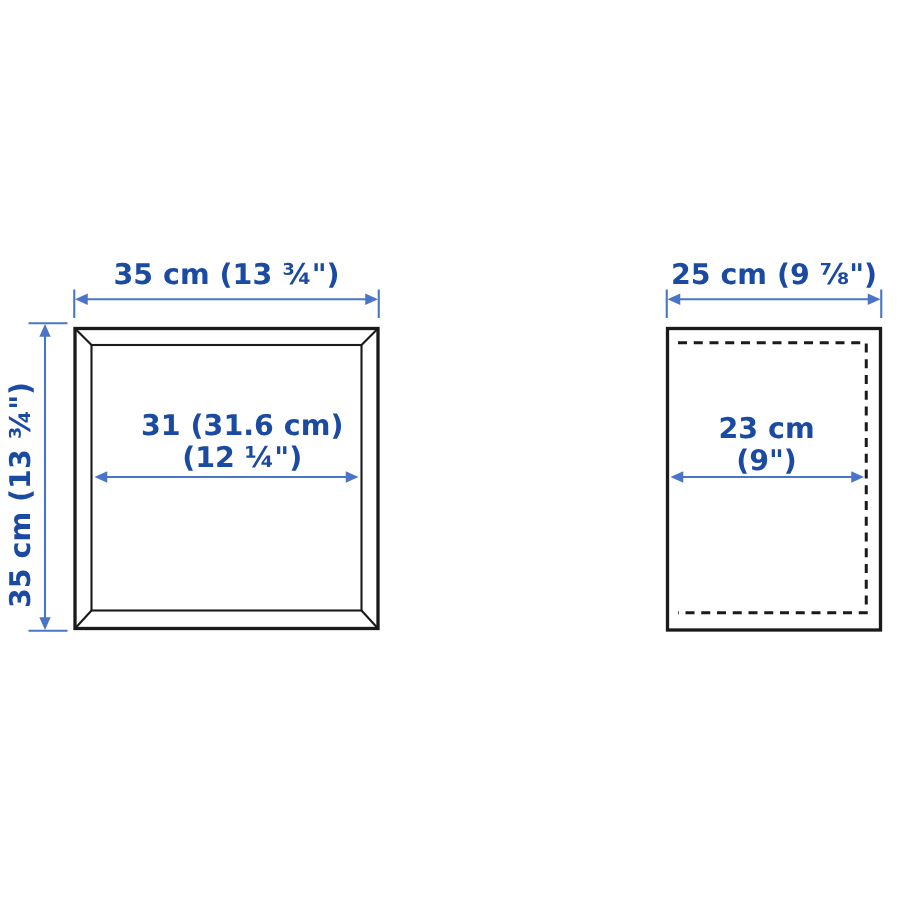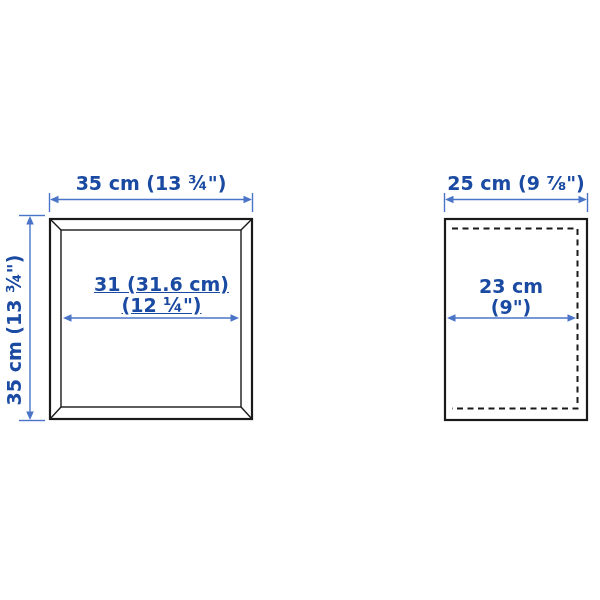--- a/index.html
+++ b/index.html
@@ -90,21 +90,21 @@
       <line x1="453" y1="318" x2="570" y2="318" stroke-width="1.4"></line>
       <polygon points="447,318 455.5,314.2 455.5,321.8" stroke="none"></polygon>
       <polygon points="576,318 567.5,314.2 567.5,321.8" stroke="none"></polygon>
     </g>
   </svg>
 
   <div class="dim-label" style="left:50px; top:173px; width:202px;">35 cm (13 ¾")</div>
 
   <div class="dim-label rotated" style="left:-96px; top:318px; width:220px; height:24px; line-height:24px;">35 cm (13 ¾")</div>
 
-  <div class="dim-label" style="left:51px; top:274px; width:221px;text-decoration:underline;">
+  <div class="dim-label" style="left:51px; top:274px; width:221px;">
     <span class="line">31 (31.6 cm)</span>
     <span class="line">(12 ¼")</span>
   </div>
 
   <div class="dim-label" style="left:445px; top:173px; width:142px;">25 cm (9 ⅞")</div>
 
   <div class="dim-label" style="left:411px; top:276px; width:200px;">
     <span class="line">23 cm</span>
     <span class="line">(9")</span>
   </div>

